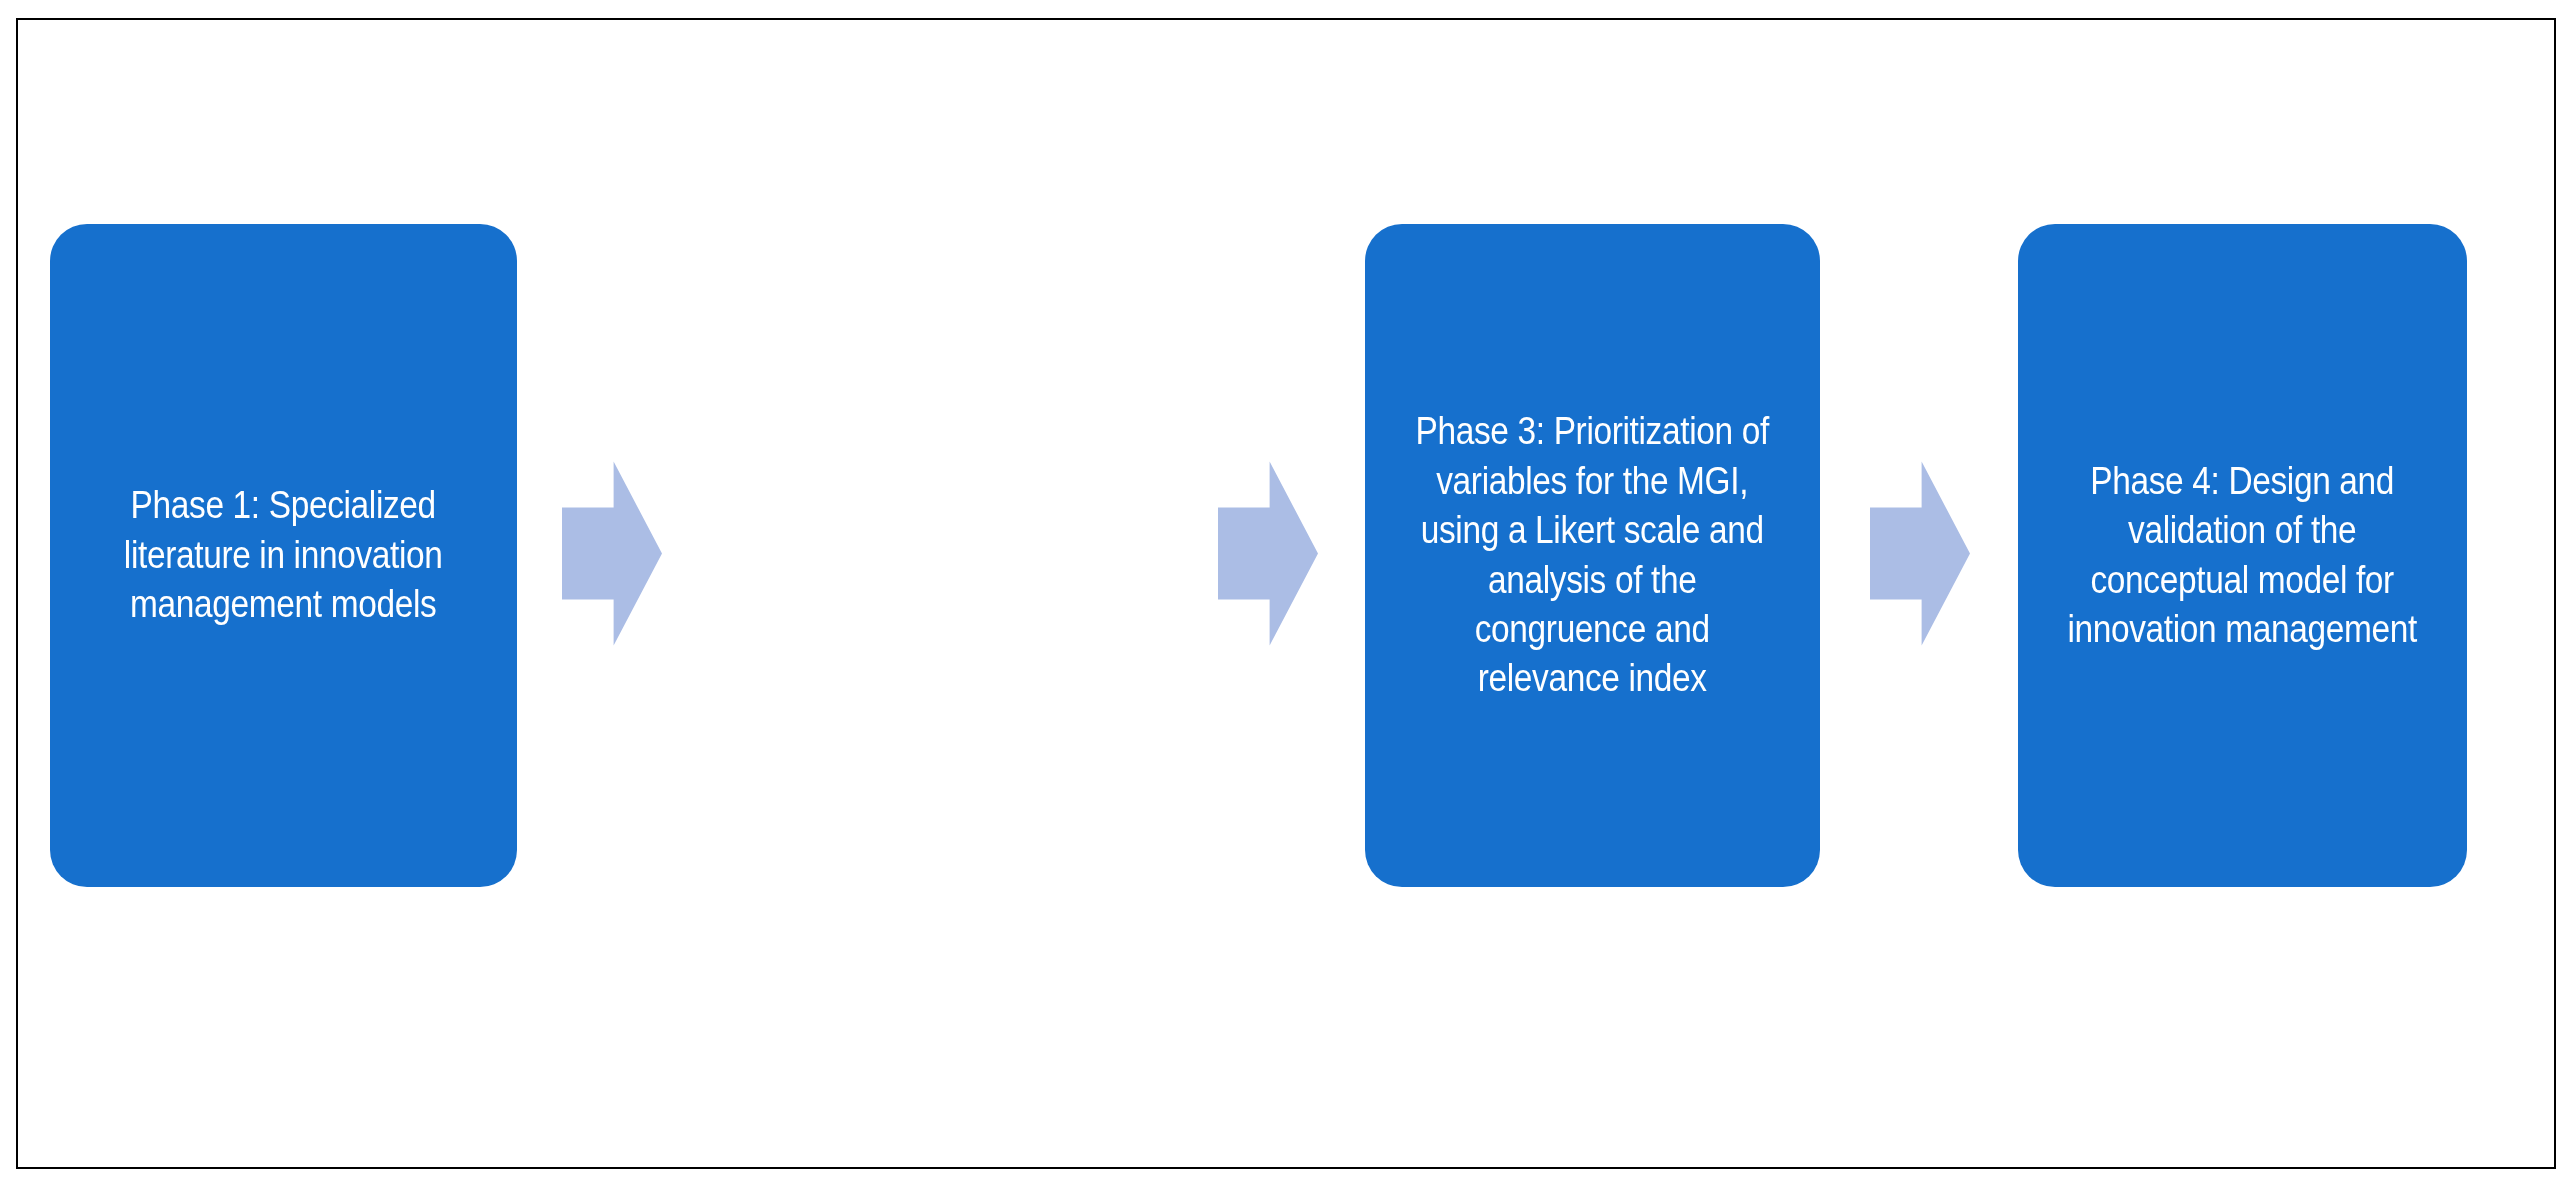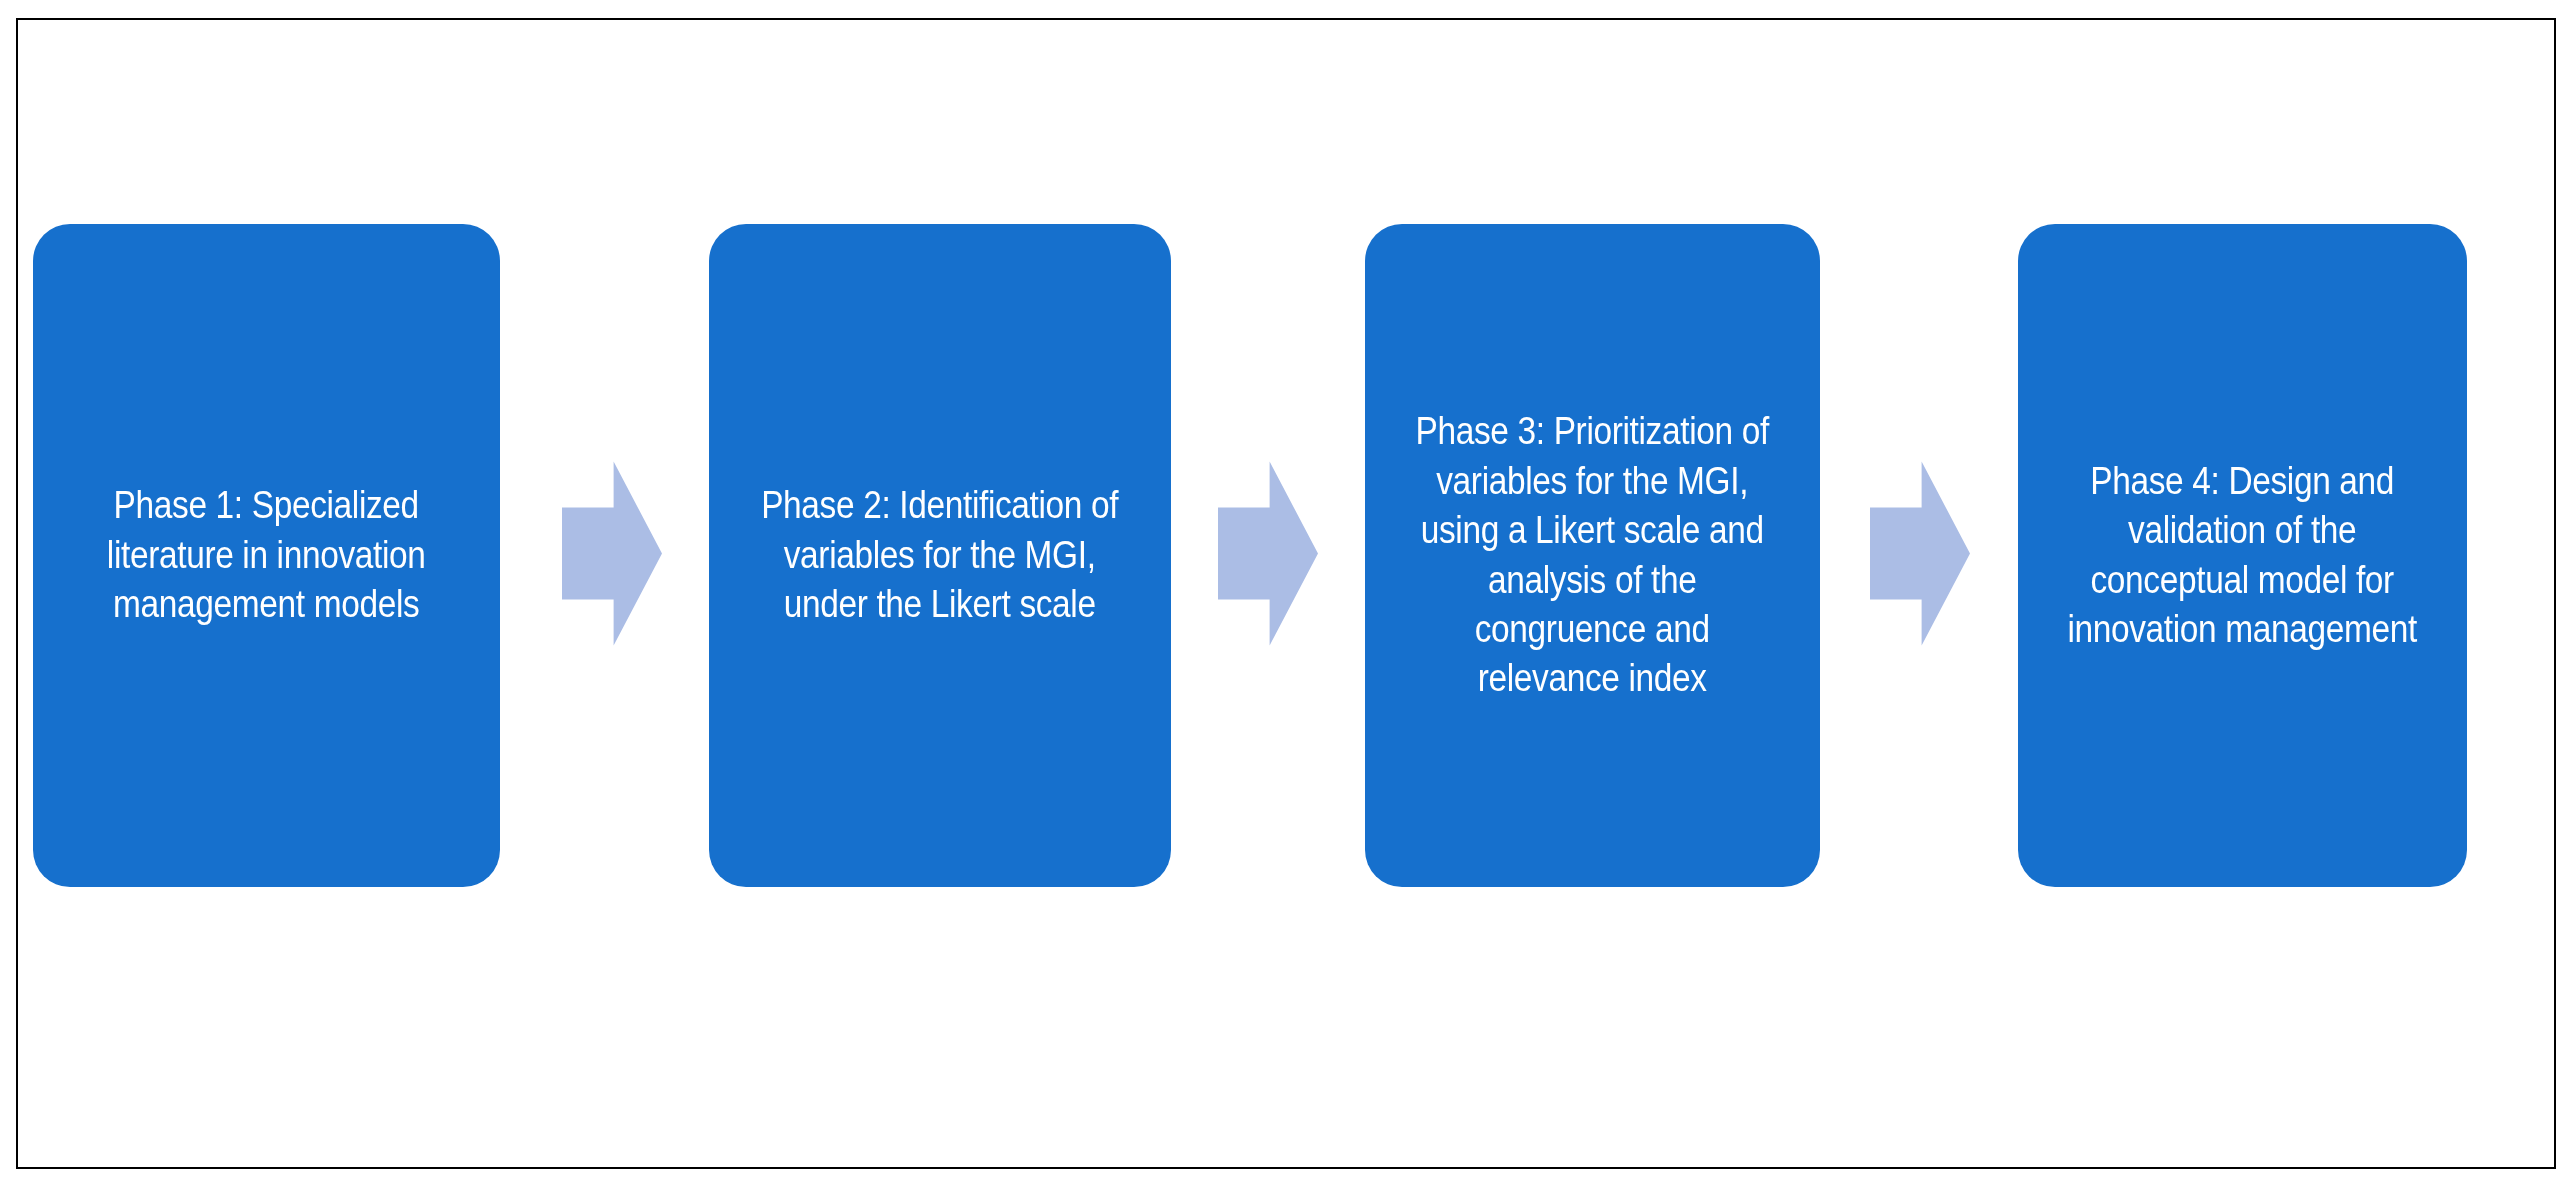--- a/index.html
+++ b/index.html
@@ -62,21 +62,21 @@
     line-height: 1.30;
     text-align: center;
     letter-spacing: -0.4px;
     transform: scaleX(0.88);
     transform-origin: center center;
     width: 114%;
     margin: 0 auto;
     font-weight: 400;
   }
 
-  #phase-box-1 { left: 33px;   width: 467px; justify-content: flex-end; }
+  #phase-box-1 { left: 50px;   width: 467px; justify-content: flex-end; }
   #phase-box-2 { left: 709px;  width: 462px; }
   #phase-box-3 { left: 1365px; width: 455px; align-items: center; }
   #phase-box-4 { left: 2018px; width: 449px; }
 
   
   .flow-arrow {
     position: absolute;
     top: 237px;
     width: 100px;
     height: 185px;
@@ -99,23 +99,20 @@
     <div class="phase-box" id="phase-box-1">
       <div class="phase-label">Phase 1: Specialized literature in innovation management models</div>
     </div>
 
     <div class="flow-arrow" id="flow-arrow-1">
       <svg viewBox="0 0 124 228" xmlns="http://www.w3.org/2000/svg" aria-hidden="true">
         <polygon points="0,57 64,57 64,0 124,114 64,228 64,171 0,171" fill="#ABBDE5"></polygon>
       </svg>
     </div>
 
-    <div class="phase-box" id="phase-box-2">
-      <div class="phase-label">Phase 2: Identification of variables for the MGI, under the Likert scale</div>
-    </div>
 
     <div class="flow-arrow" id="flow-arrow-2">
       <svg viewBox="0 0 124 228" xmlns="http://www.w3.org/2000/svg" aria-hidden="true">
         <polygon points="0,57 64,57 64,0 124,114 64,228 64,171 0,171" fill="#ABBDE5"></polygon>
       </svg>
     </div>
 
     <div class="phase-box" id="phase-box-3">
       <div class="phase-label">Phase 3: Prioritization of variables for the MGI, using a Likert scale and analysis of the congruence and relevance index</div>
     </div>

